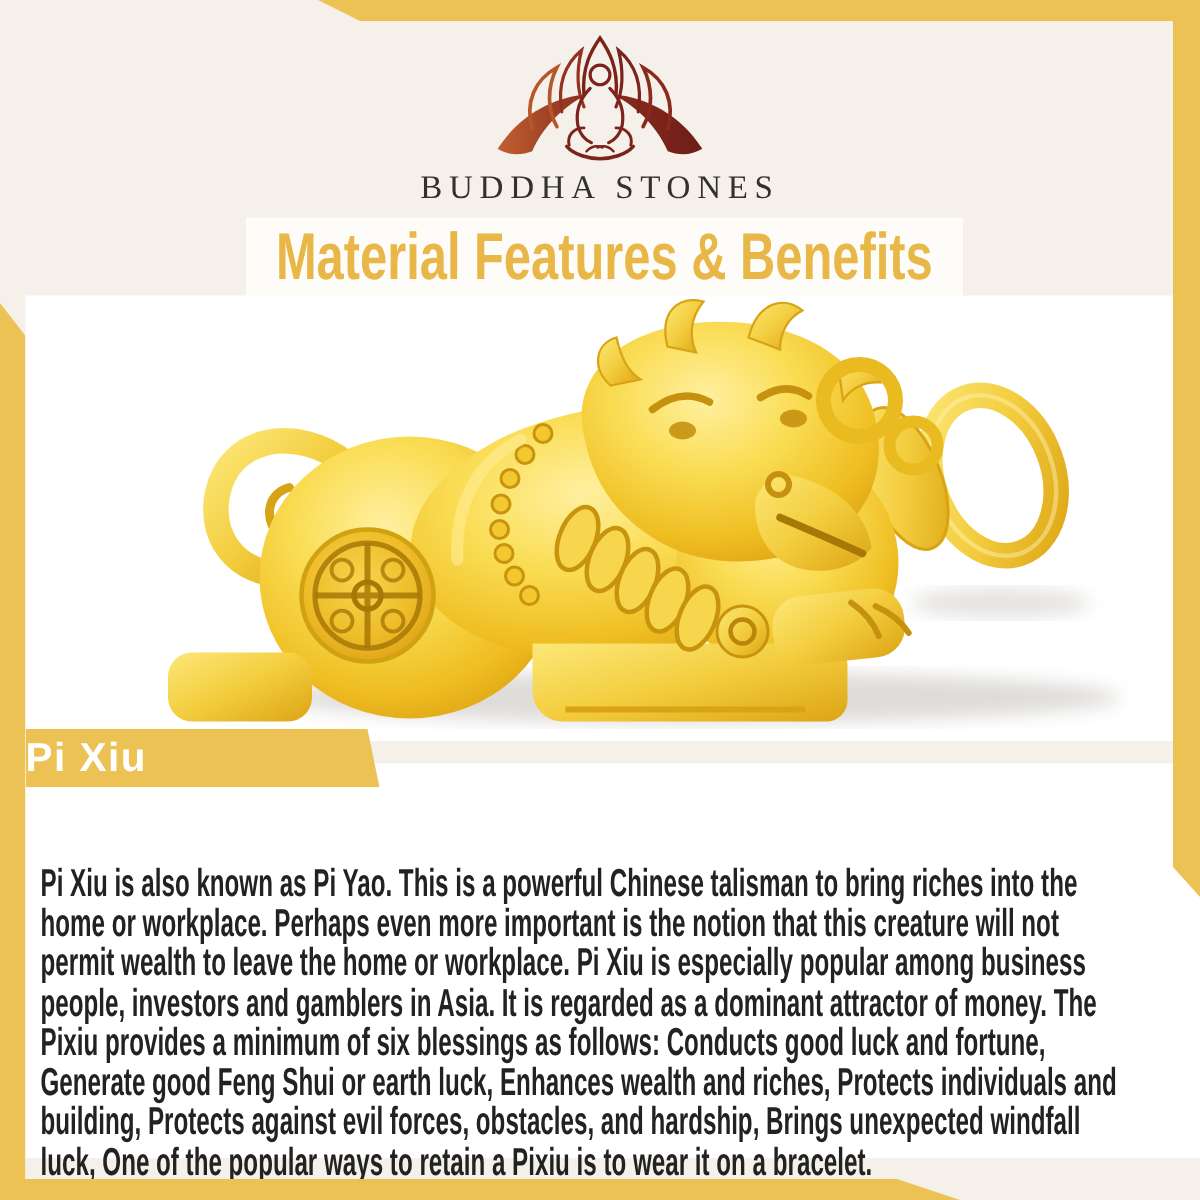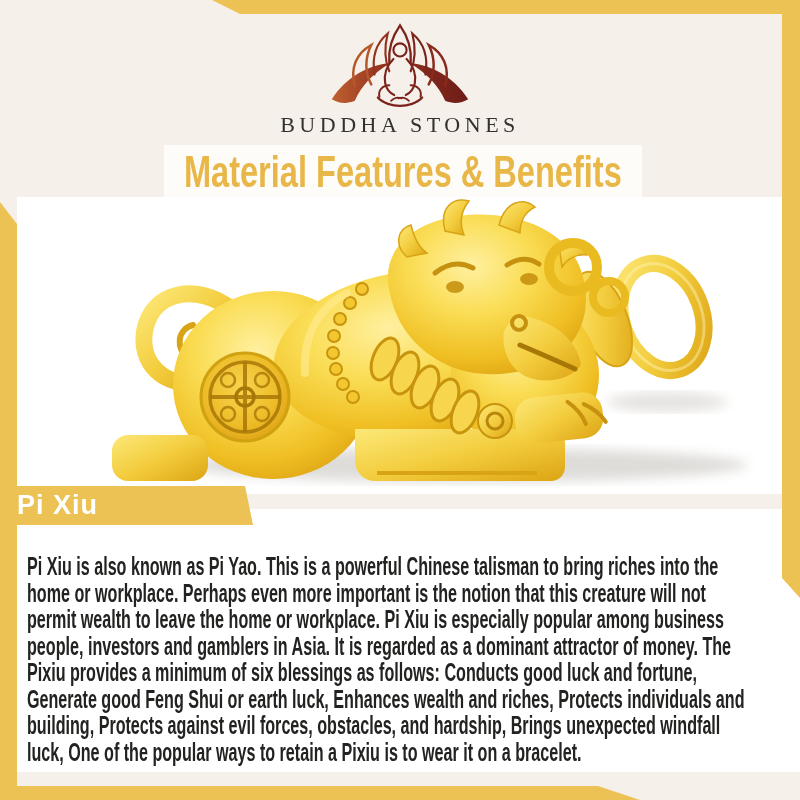--- a/index.html
+++ b/index.html
@@ -36,21 +36,21 @@
     clip-path:polygon(0 0,228px 0,100% 100%,0 100%);
     display:flex;align-items:center;margin-top:36px;}
   .pixiu-label span{color:#ffffff;font-weight:bold;font-size:27px;letter-spacing:1px;
     margin-right:14px;}
 
   
   .content-panel{left:17px;top:509px;width:783px;height:263px;background:#ffffff;z-index:1;}
   .headline-row{position:absolute;left:0;top:17px;width:766px;text-align:center;}
   .headline{display:inline-block;white-space:nowrap;font-weight:bold;font-size:37px;
     color:#e8b748;transform:scaleX(.76);transform-origin:center;word-spacing:6px;}
-  .body-lines{position:absolute;left:10px;top:44px;width:766px;}
+  .body-lines{position:absolute;left:10px;top:66px;width:766px;}
   .bline{white-space:nowrap;font-weight:bold;font-size:26px;line-height:26.5px;
     color:#222220;transform:scaleX(.62);transform-origin:left center;}
 </style>
 </head>
 <body>
 
 <div class="abs gold top-strip"></div>
 <div class="abs gold right-bar"></div>
 <div class="abs gold left-bar"></div>
 <div class="abs gold bottom-strip"></div>

